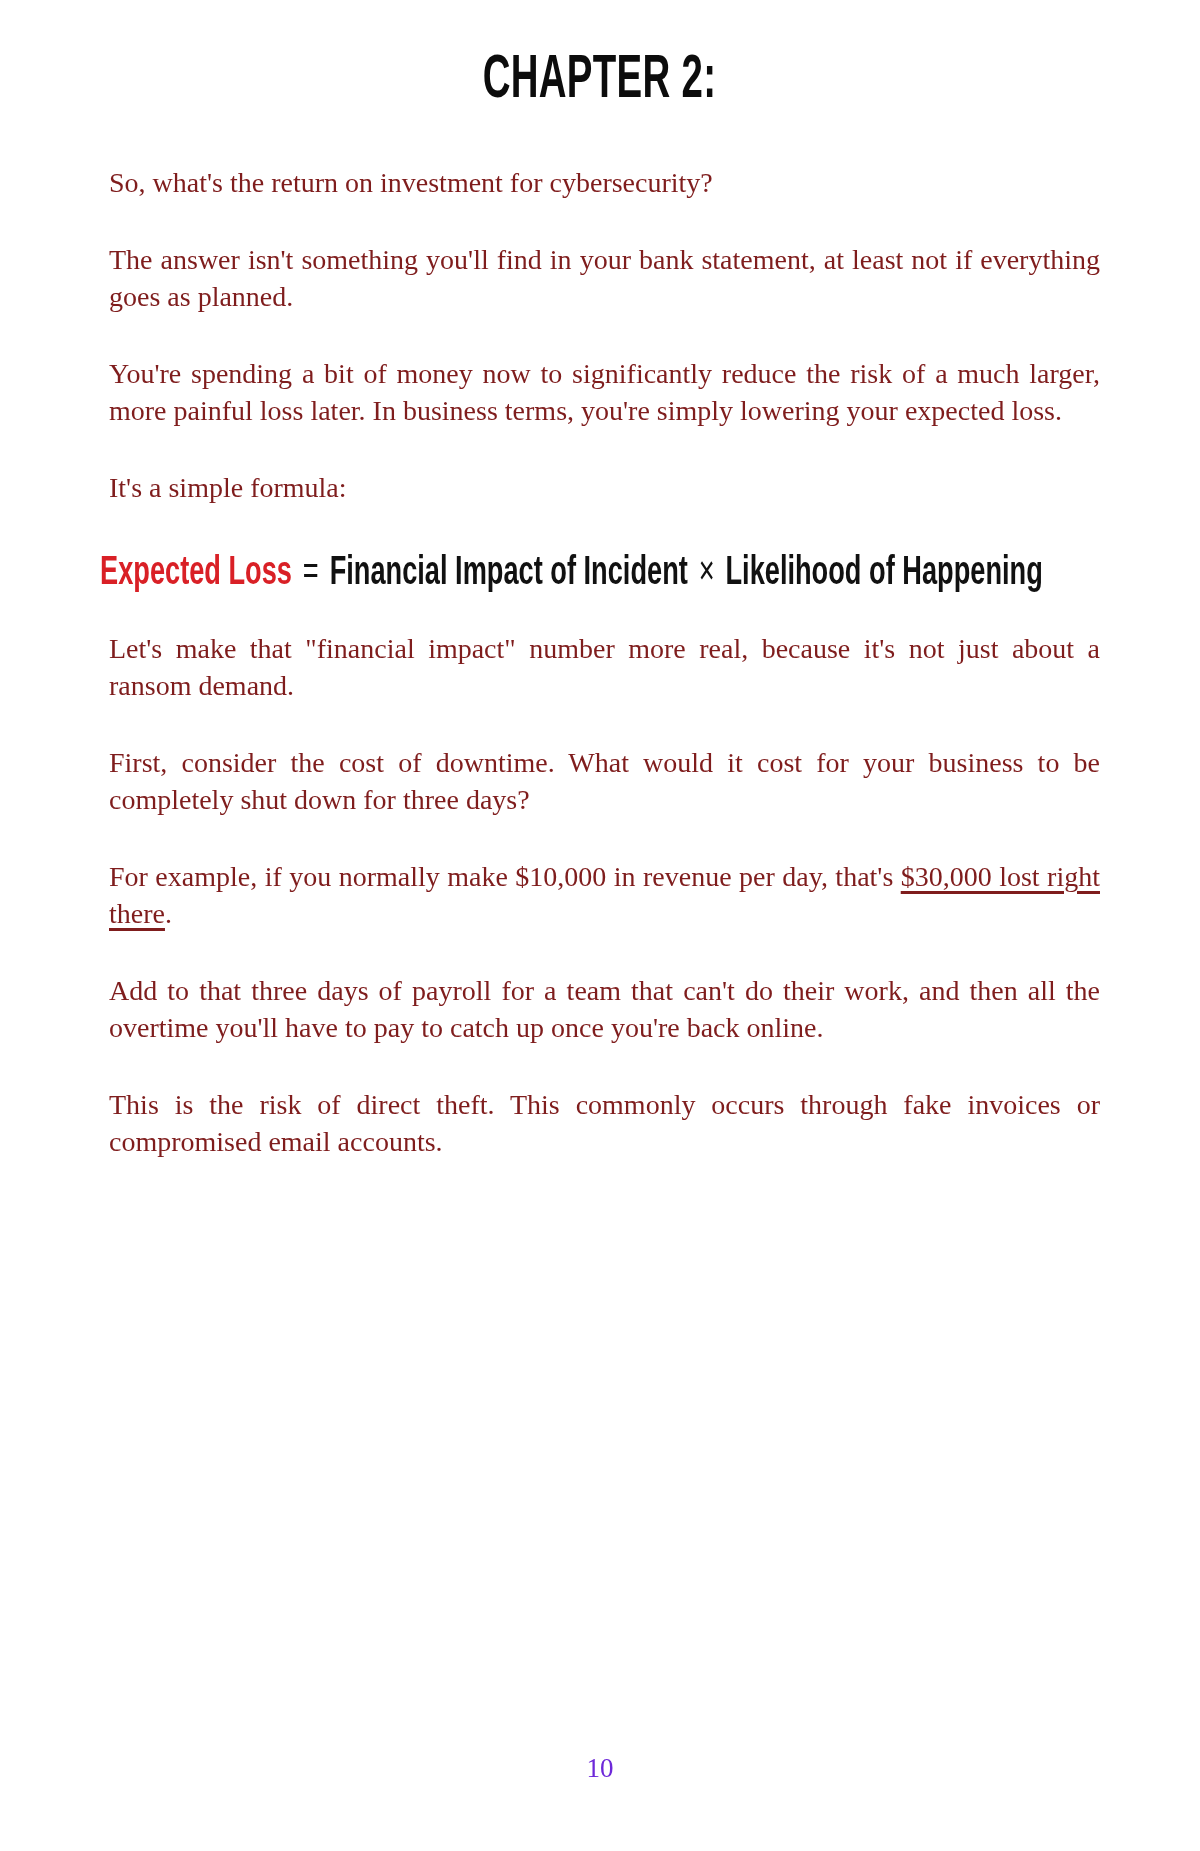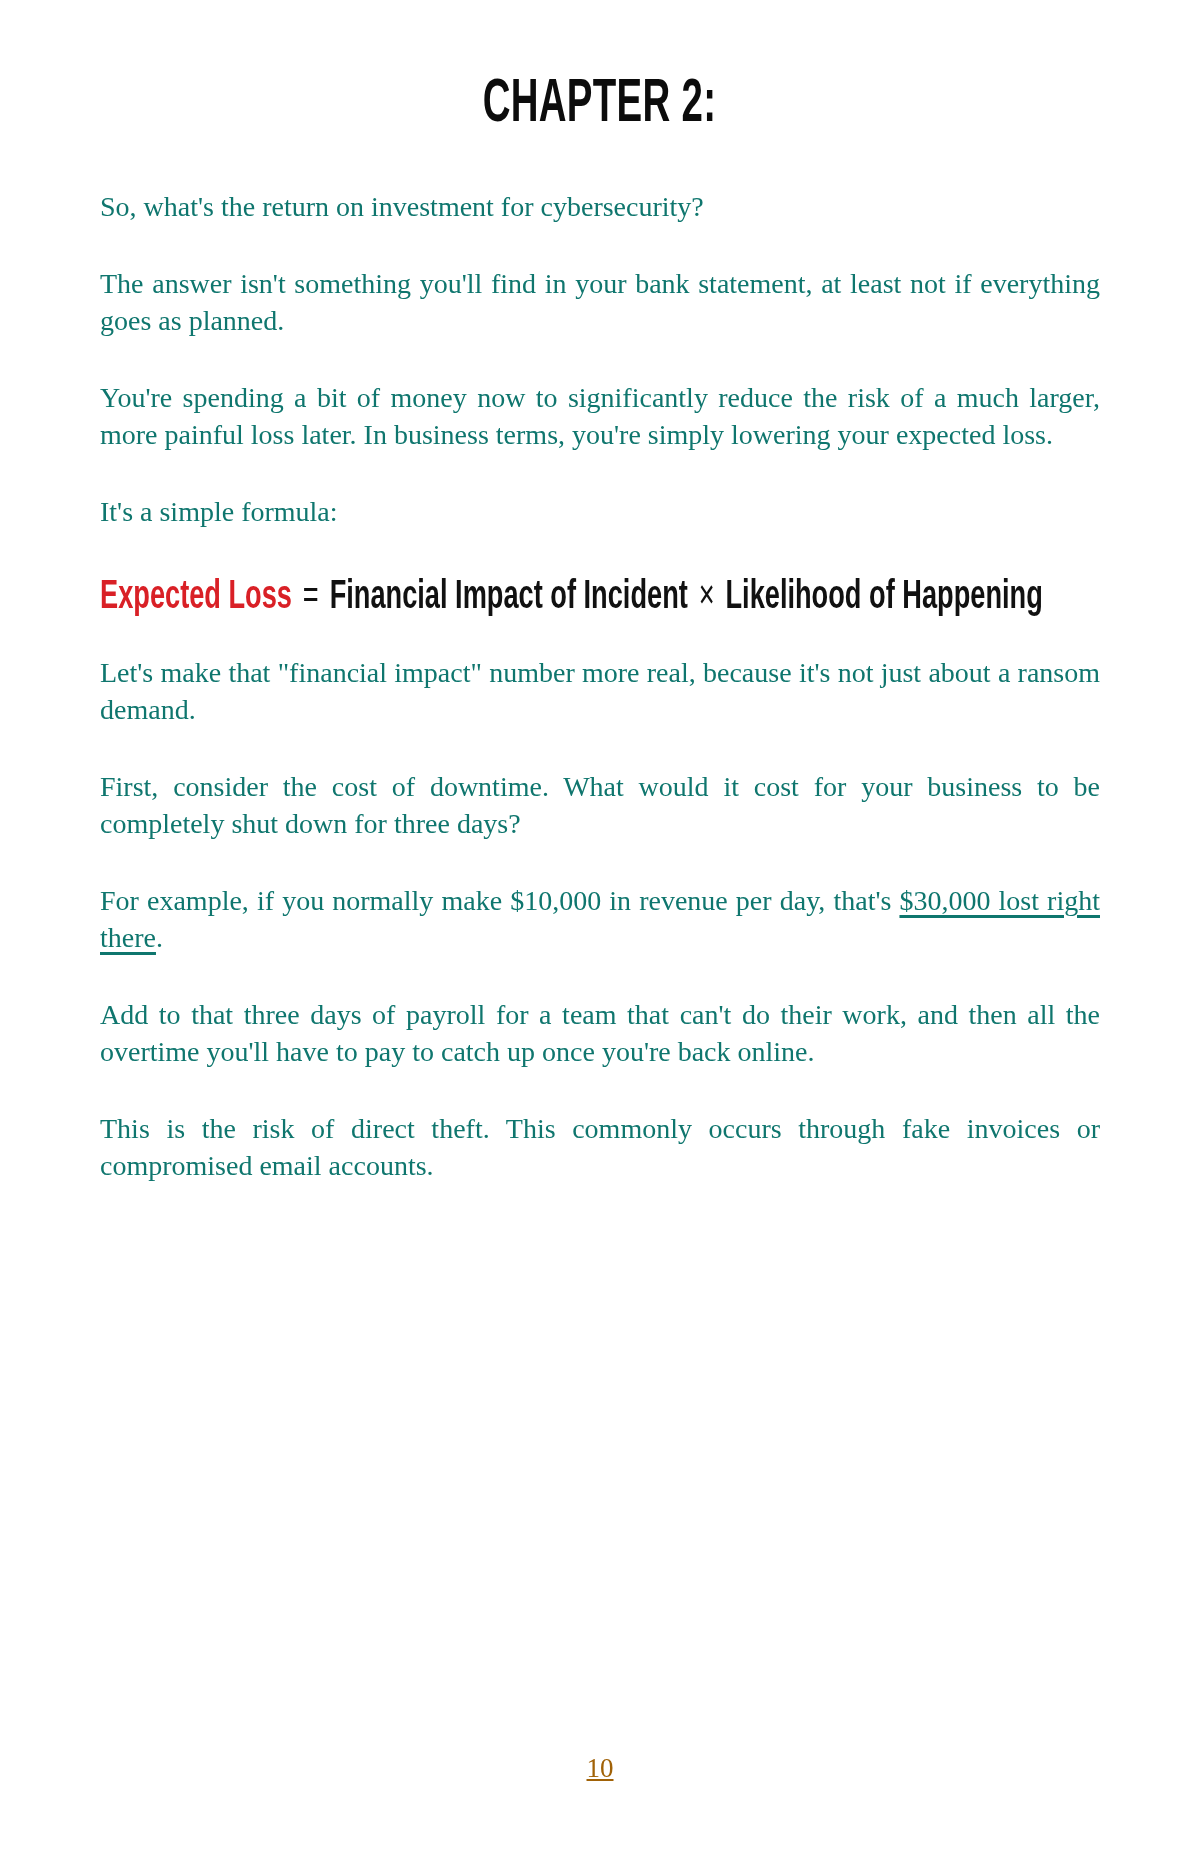--- a/index.html
+++ b/index.html
@@ -7,21 +7,21 @@
     padding: 0;
     background: #ffffff;
   }
   .page {
     position: relative;
     width: 1200px;
     height: 1851px;
     margin: 0 auto;
     background: #ffffff;
     box-sizing: border-box;
-    padding: 68px 100px 0 100px;
+    padding: 44px 100px 0 100px;
     overflow: hidden;
     font-family: "Liberation Serif", serif;
     color: #1d1d1d;
   }
 
   
   .ch-line {
     display: flex;
     justify-content: center;
     height: 64px;
@@ -59,23 +59,23 @@
     color: #0c0c0c;
     letter-spacing: 0.5px;
     transform: scaleX(0.67);
     transform-origin: center center;
   }
 
   
   .body-text p {
     font-size: 28px;
     line-height: 37px;
-    margin: 0 0 40px 0;
+    margin: 0 0 40px 9px;
     text-align: justify;
-    color: #0f766e;
+    color: #7f1d1d;
   }
   .body-text p:first-child {
     margin-top: 56px;
   }
   .b {
     font-weight: normal;
   }
   .u {
     text-decoration: underline;
     text-decoration-thickness: 2.5px;
@@ -109,22 +109,21 @@
 
   
   .page-footer {
     position: absolute;
     left: 0;
     right: 0;
     top: 1750px;
     text-align: center;
     font-size: 27px;
     line-height: 37px;
-    color: #a16207;
-    text-decoration: underline;
+    color: #6d28d9;
   }
 </style>
 </head>
 <body>
 
 <div class="page">
 
   <header>
     <div class="ch-line">
       <span class="cond-chapter">CHAPTER 2:</span>

